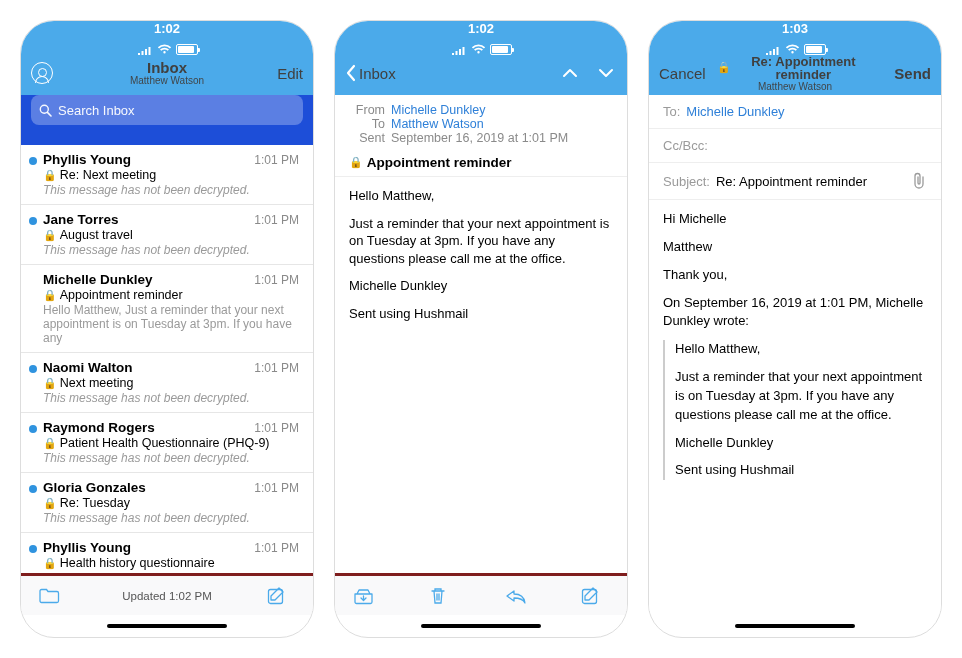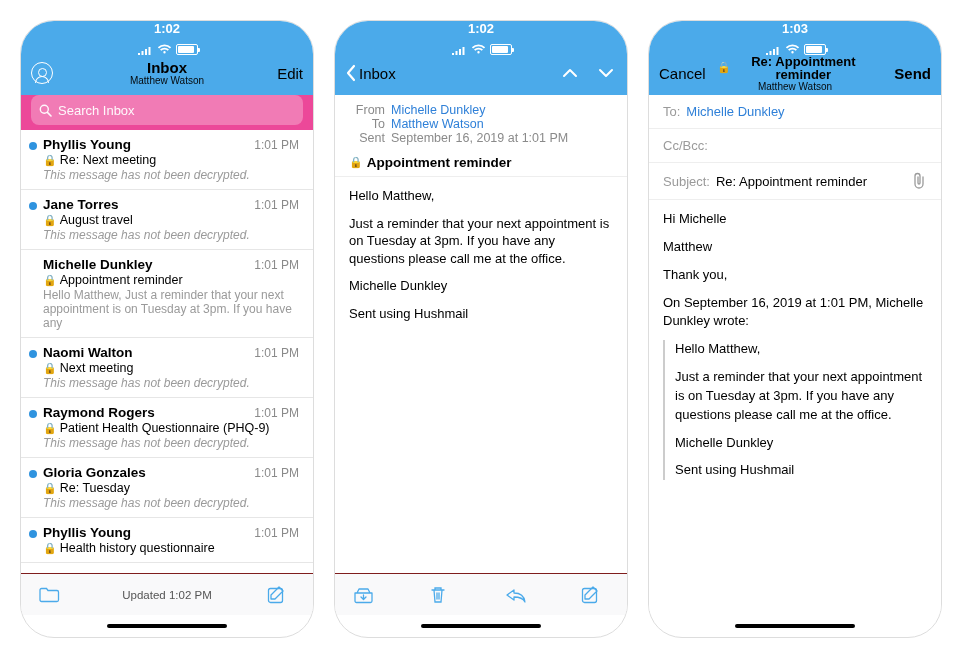--- a/index.html
+++ b/index.html
@@ -23,35 +23,35 @@
   display: flex; align-items: center; padding: 0 22px 0 22px;
   font-size: 13px; font-weight: 600; flex-direction: column;
 }
 .statusbar .sb-time { flex: 1; }
 .statusbar .sb-icons { display: flex; gap: 4px; align-items: center; }
 .sb-batt { width: 22px; height: 11px; border: 1px solid #fff; border-radius: 2px; position: relative; }
 .sb-batt::after { content: ""; position: absolute; right: -3px; top: 3px; width: 2px; height: 4px; background: #fff; border-radius: 0 1px 1px 0; }
 .sb-batt i { display: block; background: #fff; margin: 1px; height: 7px; width: 16px; border-radius: 1px; }
 
 .navbar {
-  background: #4baaea; color: #000000;
+  background: #4baaea; color: #404040;
   display: flex; align-items: center;
   padding: 2px 10px 6px 10px;
   height: 40px;
   position: relative;
 }
 .navbar .left, .navbar .right { width: 58px; display: flex; align-items: flex-start; }
 .navbar .right { justify-content: flex-end; }
 .navbar .center { flex: 1; text-align: center; }
 .navbar .title { font-size: 15px; font-weight: 600; line-height: 1; }
 .navbar .subtitle { font-size: 10px; opacity: .95; }
 .navbar .btn-text { font-size: 15px; }
 .navbar .chevback { display: flex; align-items: center; gap: 2px; }
 
-.searchbar-wrap { background: #ec4899; padding: 0 10px 5px 10px; }
+.searchbar-wrap { background: #1d4ed8; padding: 0 10px 20px 10px; }
 .searchbar {
   background: rgba(255,255,255,.28); border-radius: 8px;
   height: 30px; display: flex; align-items: center; padding: 0 8px;
   color: #fff; font-size: 13px;
 }
 .searchbar .sicon { margin-right: 6px; opacity: .95; }
 
 .list { flex: 1; overflow: auto; background: #fff; }
 .row {
   border-bottom: 1px solid #e6e6e6;
@@ -65,21 +65,21 @@
 .row .top { display: flex; align-items: baseline; }
 .row .sender { font-size: 13.5px; font-weight: 700; color: #000; flex: 1; }
 .row .time { font-size: 12px; color: #8a8a8a; }
 .row .line2 { display: flex; align-items: center; gap: 3px; font-size: 12.5px; color: #000; margin-top: 1px; }
 .row .preview { font-size: 12px; color: #9a9a9a; font-style: italic; margin-top: 1px; }
 .row .preview.noitalic { font-style: normal; }
 
 .lock { font-size: 11px; }
 
 .toolbar {
-  height: 42px; border-top: 1px solid #7f1d1d; background: #f9f9fa;
+  height: 42px; border-top: 3px solid #7f1d1d; background: #f9f9fa;
   display: flex; align-items: center; padding: 0 18px;
 }
 .toolbar .tspace { flex: 1; text-align: center; font-size: 11.5px; color: #555; }
 .toolbar .ticon { color: #4baaea; width: 28px; text-align: center; }
 
 .homebar { height: 22px; display: flex; align-items: center; justify-content: center; }
 .homebar div { width: 120px; height: 4px; background: #000; border-radius: 3px; }
 
 .msghdr { padding: 8px 14px 6px 14px; font-size: 12.5px; color: #8a8a8a; }
 .msghdr .r { display: flex; gap: 6px; }

